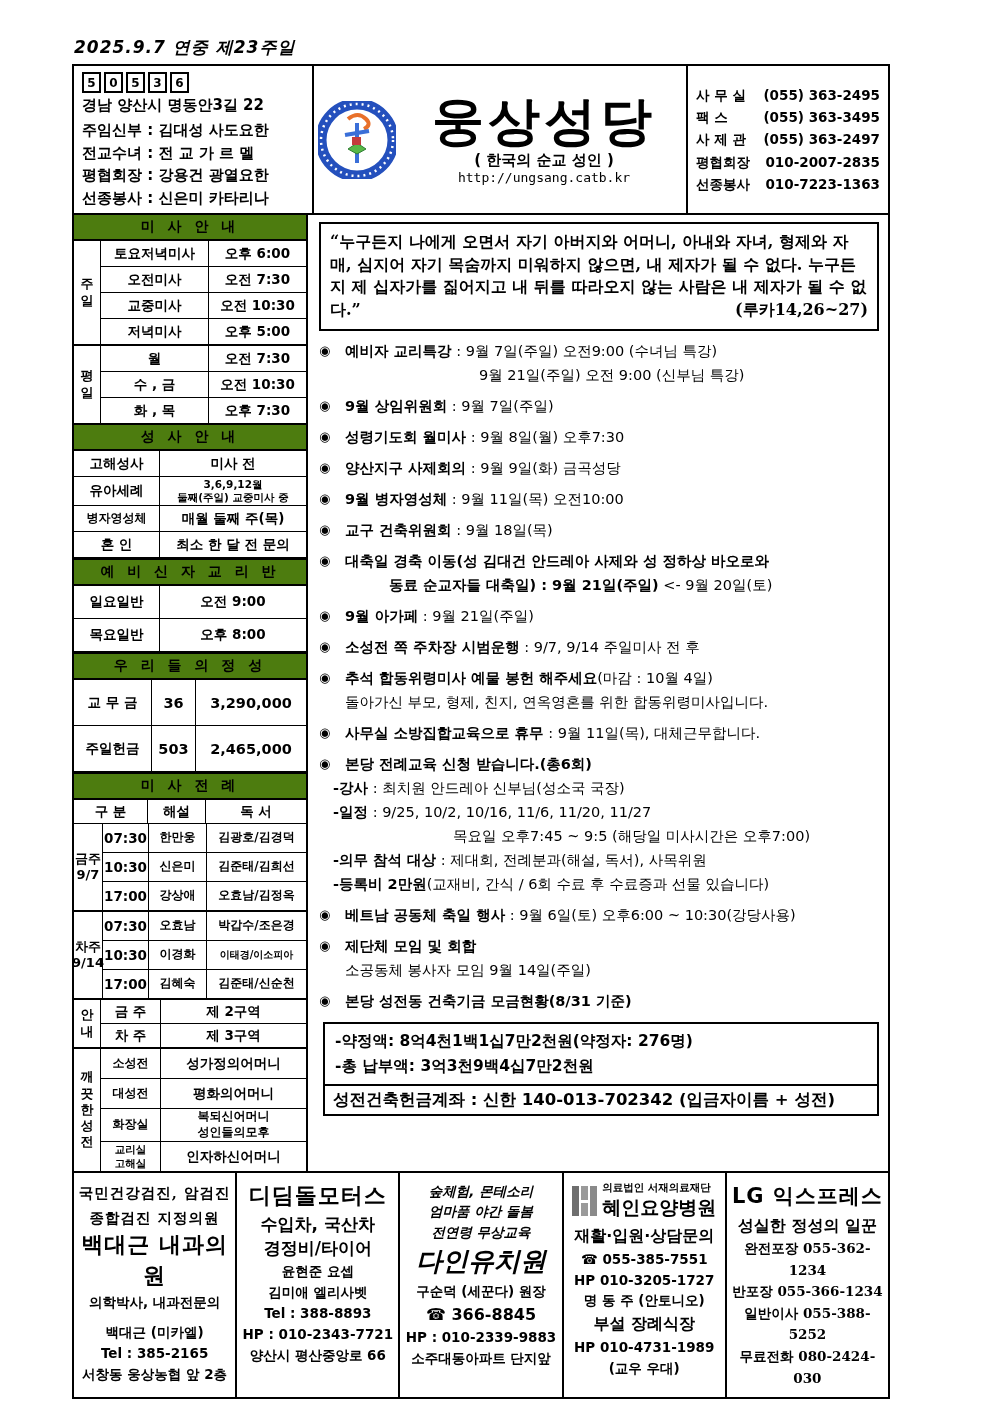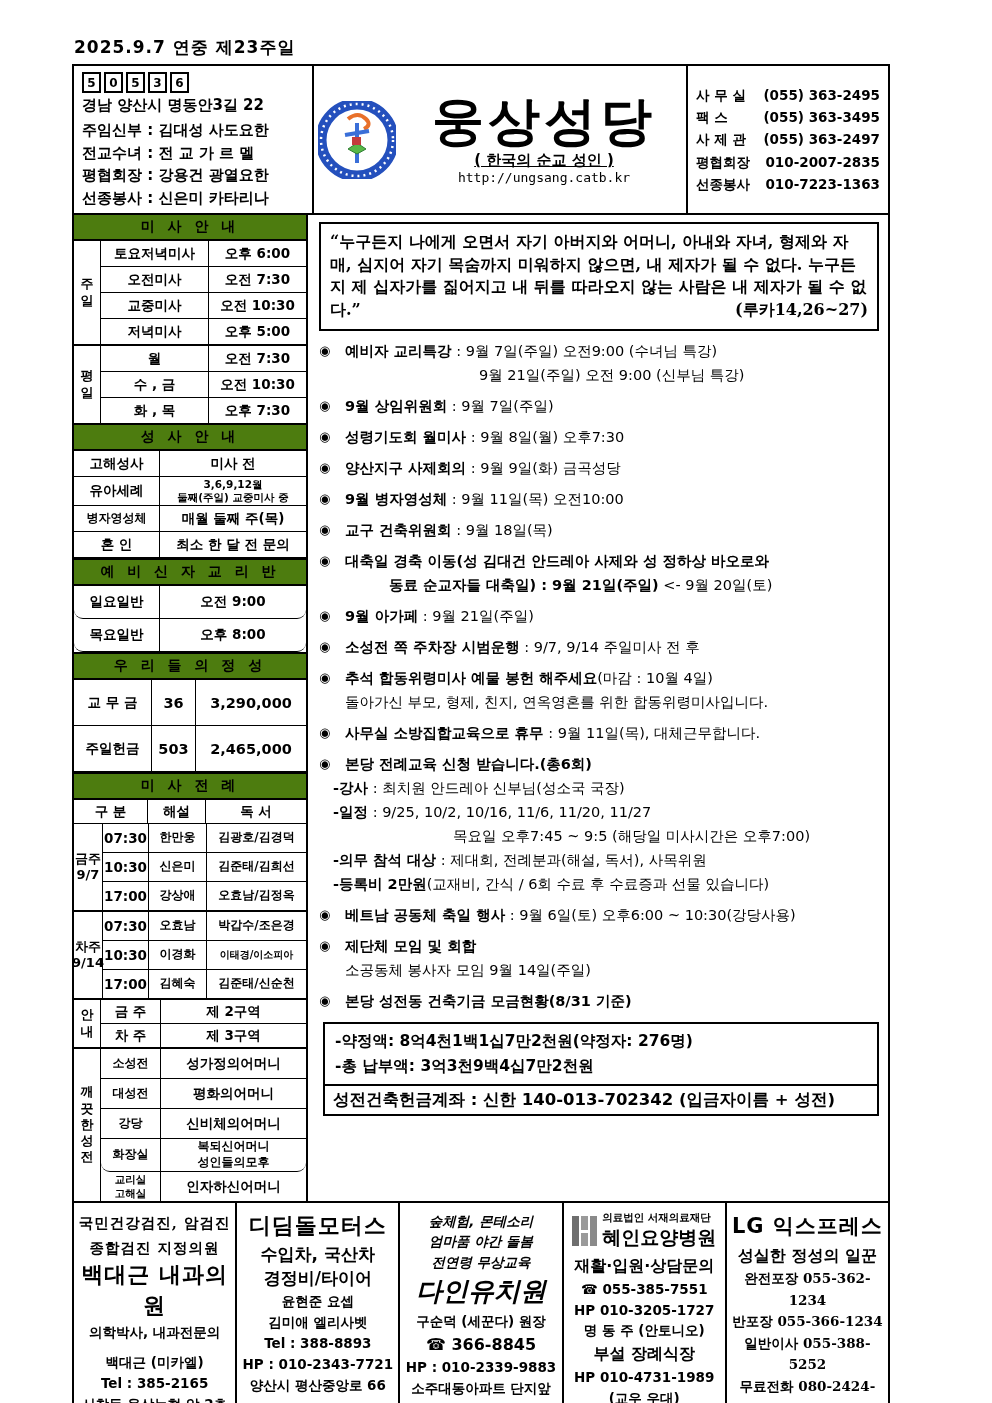--- a/index.html
+++ b/index.html
@@ -1,52 +1,52 @@
 <!DOCTYPE html>
 <html><head>
 <meta charset="utf-8">
 <style>
   html,body{margin:0;padding:0;background:#fff;}
   body{width:992px;height:1403px;position:relative;color:#000;
        font-family:"DejaVu Sans","Liberation Sans",sans-serif;}
   .page{position:absolute;left:72px;top:36px;width:818px;}
-  .date-line{font-weight:bold;font-size:17px;letter-spacing:1px;margin:0 0 5px 2px;}
+  .date-line{font-weight:bold;font-size:17px;letter-spacing:1px;margin:0 0 5px 2px;font-style:italic;}
   .frame{border:2px solid #000;}
   
   .hdr{display:flex;border-bottom:2px solid #000;}
   .hdr-left{width:240px;border-right:2px solid #000;padding:6px 8px 4px 8px;box-sizing:border-box;}
   .zip-row{display:flex;gap:3px;margin-bottom:3px;}
   .zip-digit{border:2px solid #000;width:15px;height:17px;display:flex;align-items:center;justify-content:center;
              font-weight:bold;font-size:12px;}
   .addr{font-weight:bold;font-size:15px;margin-bottom:4px;}
   .staff-line{font-weight:bold;font-size:15px;line-height:1.5;white-space:nowrap;}
   .hdr-center{flex:1;display:flex;align-items:center;padding:6px 4px;gap:10px;}
   .logo{width:78px;height:78px;flex:0 0 auto;}
   .title-block{flex:1;text-align:center;}
   .church-title{font-size:52px;font-weight:bold;letter-spacing:4px;line-height:1.05;}
-  .church-sub{font-weight:bold;font-size:15px;margin-top:2px;text-decoration:underline;}
+  .church-sub{font-weight:bold;font-size:15px;margin-top:2px;}
   .church-url{font-family:"DejaVu Sans Mono","Liberation Mono",monospace;font-size:13px;}
   .hdr-right{width:202px;border-left:2px solid #000;padding:8px 8px;box-sizing:border-box;
              display:flex;flex-direction:column;justify-content:center;}
   .contact-row{display:flex;justify-content:space-between;font-weight:bold;font-size:13.5px;line-height:1.65;white-space:nowrap;}
   
   .body-row{display:flex;align-items:stretch;}
   .side{width:234px;flex:0 0 auto;border-right:2px solid #000;box-sizing:border-box;display:flex;flex-direction:column;}
   .band{background:#4d7c0f;border-bottom:2px solid #000;text-align:center;font-weight:bold;
         font-size:14px;letter-spacing:4px;padding:3px 0;}
   .band.bt{border-top:2px solid #000;}
   .grp{display:flex;border-bottom:2px solid #000;}
   .glabel{width:26px;flex:0 0 auto;border-right:1px solid #000;display:flex;align-items:center;justify-content:center;
           font-weight:bold;font-size:13px;line-height:1.25;white-space:pre-line;text-align:center;}
   .grows{flex:1;display:flex;flex-direction:column;}
   .srow{display:flex;border-bottom:1px solid #000;align-items:stretch;}
   .srow:last-child{border-bottom:none;}
   .c{display:flex;align-items:center;justify-content:center;text-align:center;font-weight:bold;
      font-size:13.5px;white-space:pre-line;box-sizing:border-box;}
-  .br{border-right:1px solid #000;} .h25{min-height:25px;} .h28{min-height:28px;} .h32{min-height:32px;border-radius:9px;}
+  .br{border-right:1px solid #000;} .h25{min-height:25px;} .h28{min-height:28px;} .h32{min-height:32px;}
   .h45{min-height:45px;} .h23{min-height:23px;} .h29{min-height:29px;}
   .w108{width:108px;} .w86{width:86px;} .w78{width:78px;} .w44{width:44px;} .w46{width:46px;}
   .w58{width:58px;} .w60{width:60px;} .fx{flex:1;}
   .fs11{font-size:10.5px;line-height:1.25;} .fs12{font-size:12px;line-height:1.3;} .fs10{font-size:10px;line-height:1.2;}
   .num{font-size:14.5px;}
   .side-fill{flex:1;}
   
   .main{flex:1;padding:7px 9px 0 11px;box-sizing:border-box;}
   .quote-box{border:2px solid #000;padding:7px 9px;font-family:"DejaVu Serif","Liberation Serif",serif;
              font-weight:bold;font-size:16px;line-height:1.42;}
@@ -311,24 +311,20 @@
 전</div>
           <div class="grows">
             <div class="srow h29">
                 <div class="c br w60 fs12">소성전</div>
                 <div class="c fx">성가정의어머니</div>
               </div>
             <div class="srow h29">
                 <div class="c br w60 fs12">대성전</div>
                 <div class="c fx">평화의어머니</div>
               </div>
-            <div class="srow h29">
-                <div class="c br w60 fs12">강당</div>
-                <div class="c fx">신비체의어머니</div>
-              </div>
             <div class="srow h32">
                 <div class="c br w60 fs12">화장실</div>
                 <div class="c fx fs12">복되신어머니
 성인들의모후</div>
               </div>
             <div class="srow h29">
                 <div class="c br w60 fs11">교리실
 고해실</div>
                 <div class="c fx">인자하신어머니</div>
               </div>

